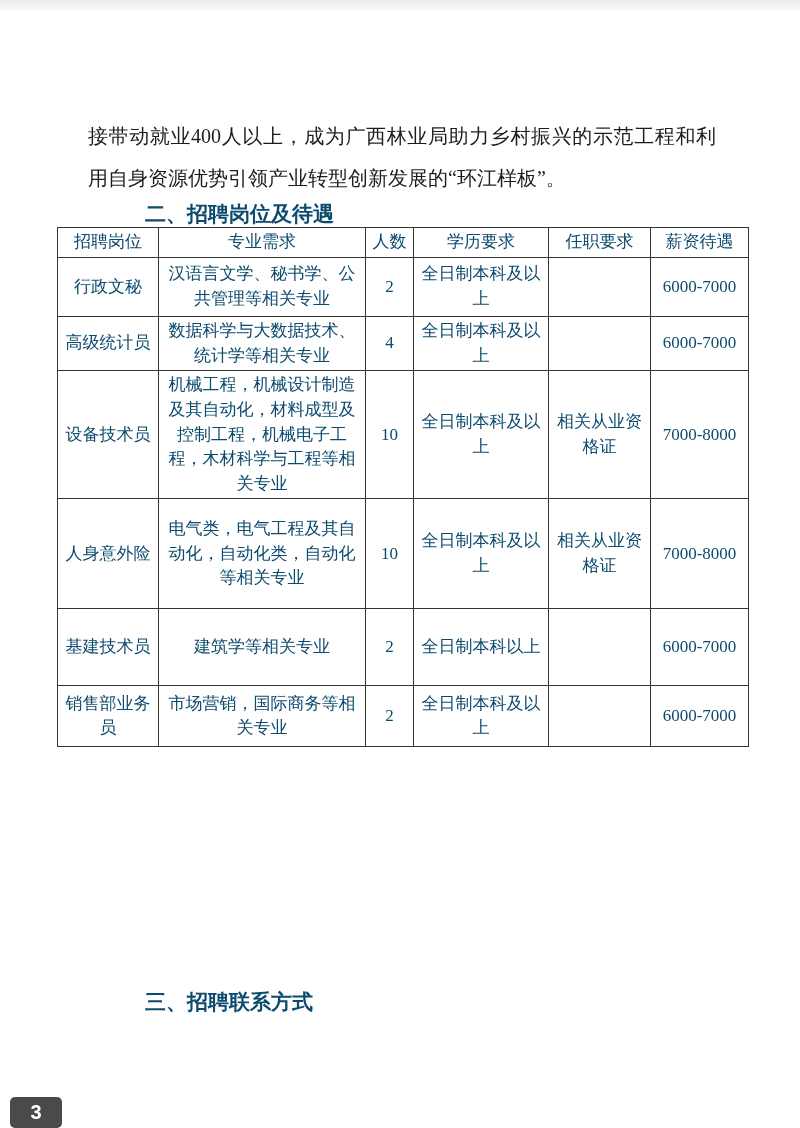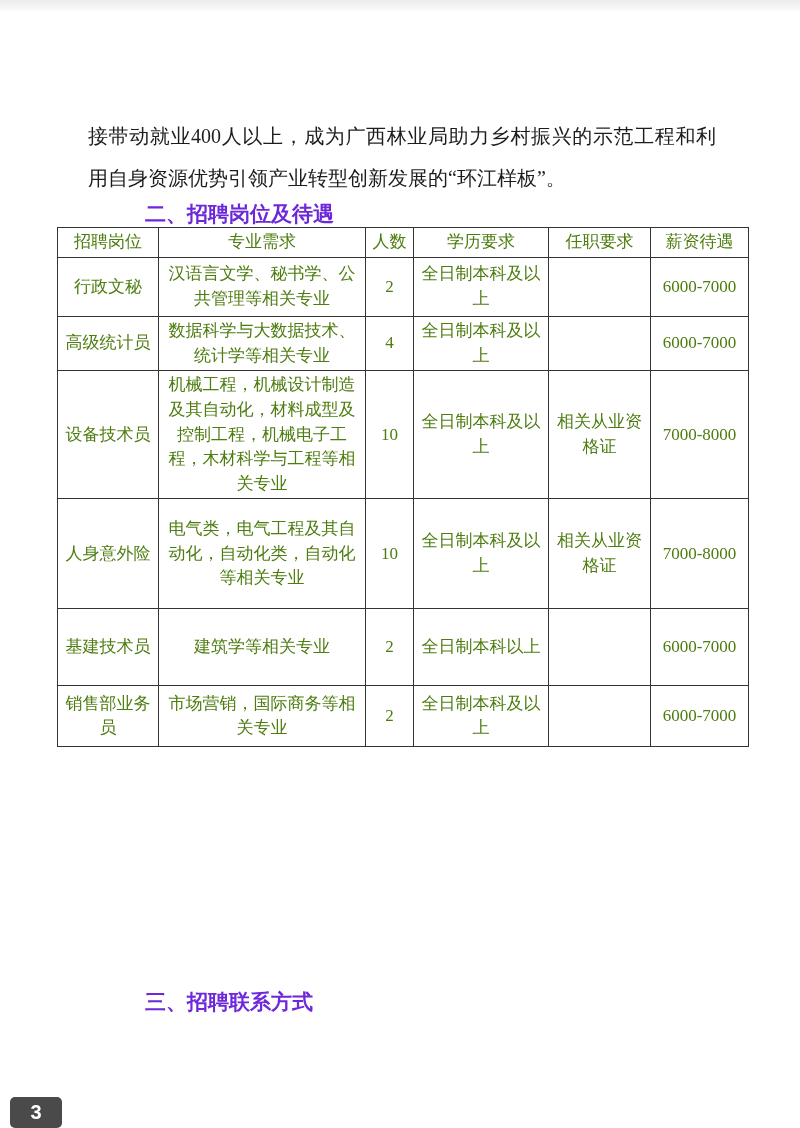--- a/index.html
+++ b/index.html
@@ -16,29 +16,29 @@
     background:linear-gradient(#ececee,#fbfbfc);
   }
   .para { position:absolute; text-align:justify; }
   .intro {
     left:88px; top:95px; width:628px;
     font-size:20px; line-height:42px;
   }
   .heading {
     position:absolute; left:145px;
     font-family:"Liberation Sans","DejaVu Sans",sans-serif;
-    font-weight:bold; font-size:21px; color:#6d28d9;
+    font-weight:bold; font-size:21px; color:#0c4a6e;
   }
   .heading-2 { top:183px; }
   .heading-3 { top:971px;font-family:Liberation Serif, serif; }
   table.jobs {
     position:absolute; left:57px; top:227px;
     border-collapse:collapse;
     table-layout:fixed;
-    font-size:17px; color:#4d7c0f;
+    font-size:17px; color:#0c4a6e;
   }
   table.jobs th, table.jobs td {
     border:1px solid #343434;
     text-align:center; vertical-align:middle;
     padding:2px 5px;
     font-weight:normal;
     line-height:1.45;
     overflow:hidden;
   }
   thead tr   { height:30px; }

